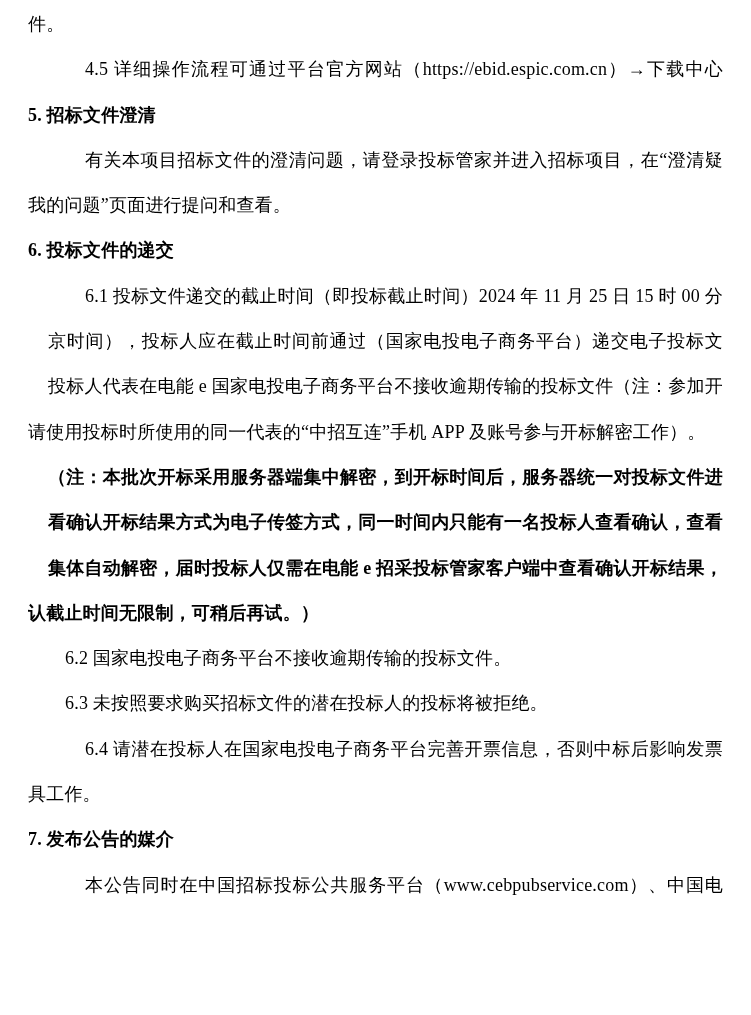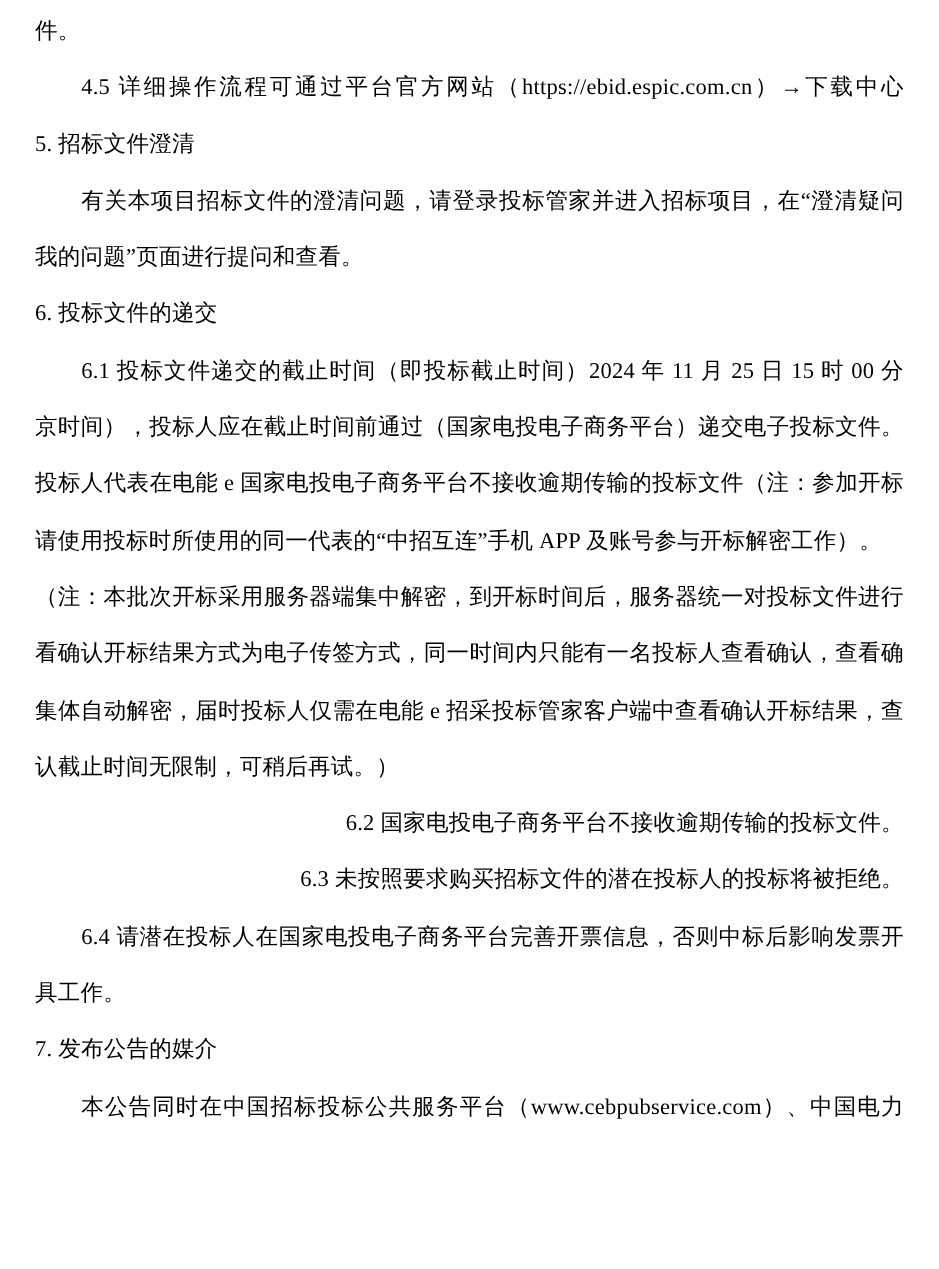--- a/index.html
+++ b/index.html
@@ -21,27 +21,28 @@
     overflow: hidden;
     background: #ffffff;
   }
   .line {
     height: 45.3px;
     line-height: 45.3px;
     font-size: 18px;
     overflow: hidden;
     letter-spacing: 0.2px;
   }
-  .indent { padding-left: 37px; text-align: right; }
+  .indent { padding-left: 37px; }
   .justify {
     text-align: justify;
     text-align-last: justify;
+    margin-left: 20px;
     -moz-text-align-last: justify;
   }
-  .bold { font-weight: normal; }
+  .bold { font-weight: bold; }
 </style>
 </head>
 <body>
 
 <div class="page">
   <div class="line">件。</div>
   <div class="line indent justify">4.5 详细操作流程可通过平台官方网站（https://ebid.espic.com.cn）→下载中心</div>
   <div class="line bold">5. 招标文件澄清</div>
   <div class="line indent justify">有关本项目招标文件的澄清问题，请登录投标管家并进入招标项目，在“澄清疑问→</div>
   <div class="line">我的问题”页面进行提问和查看。</div>

